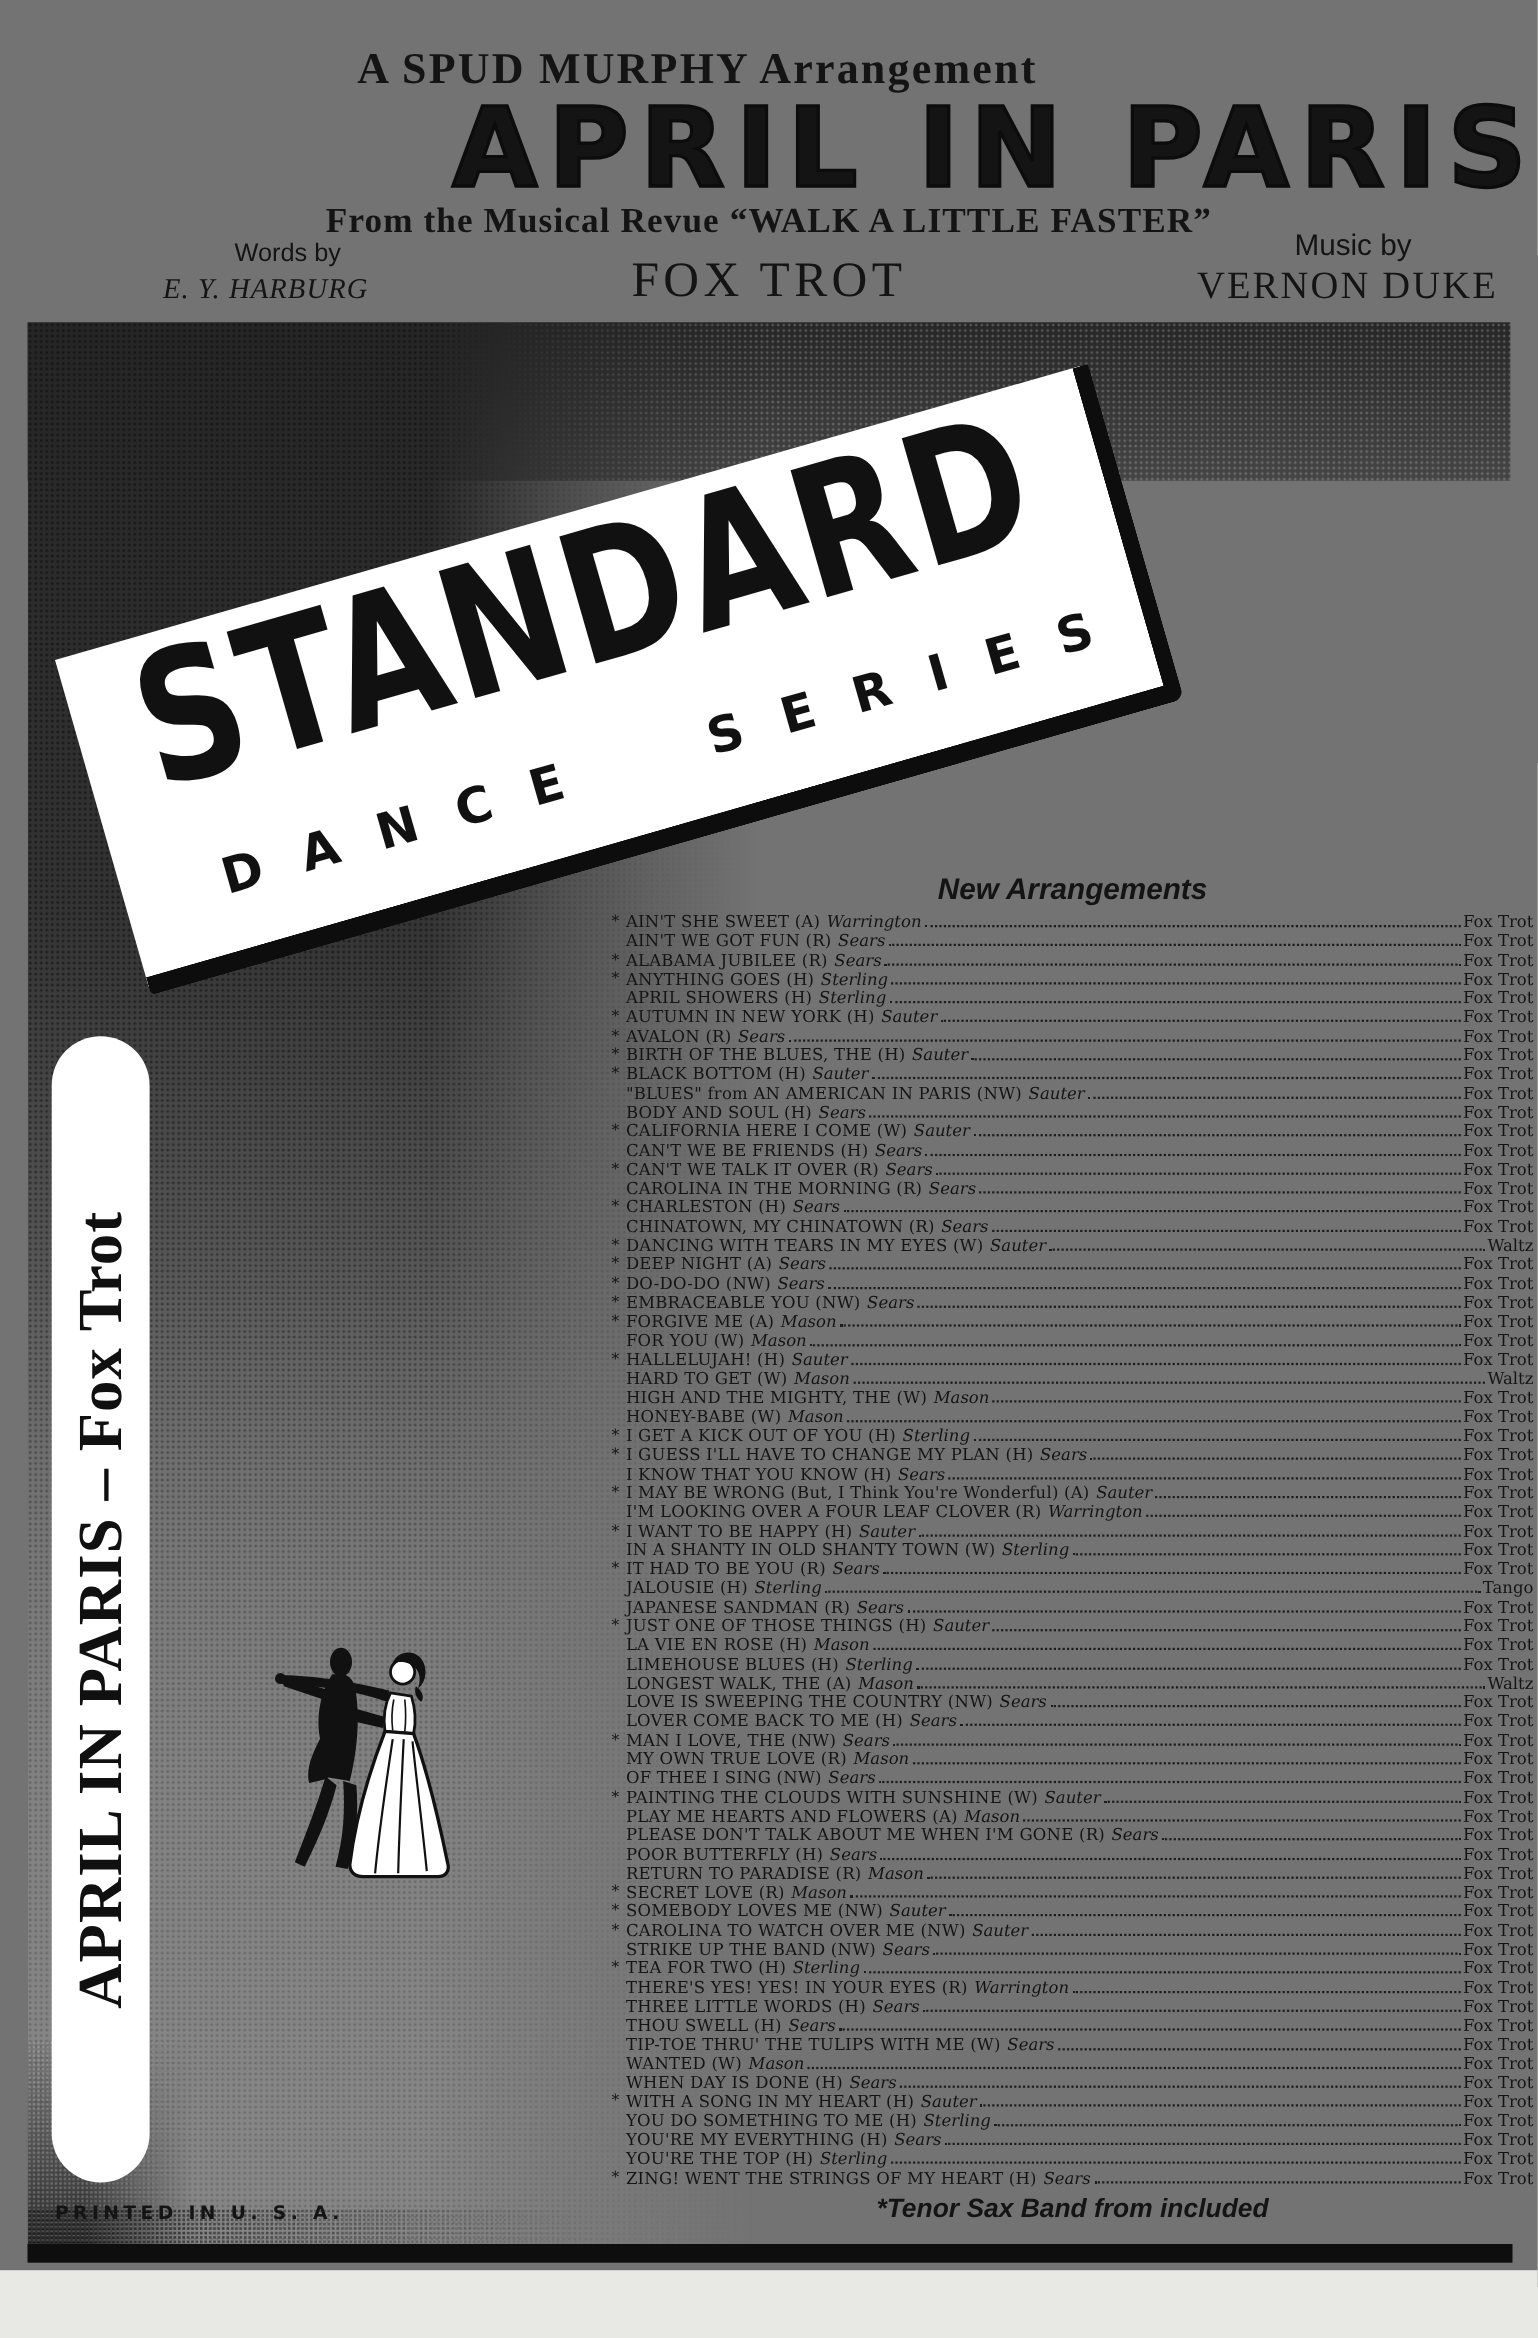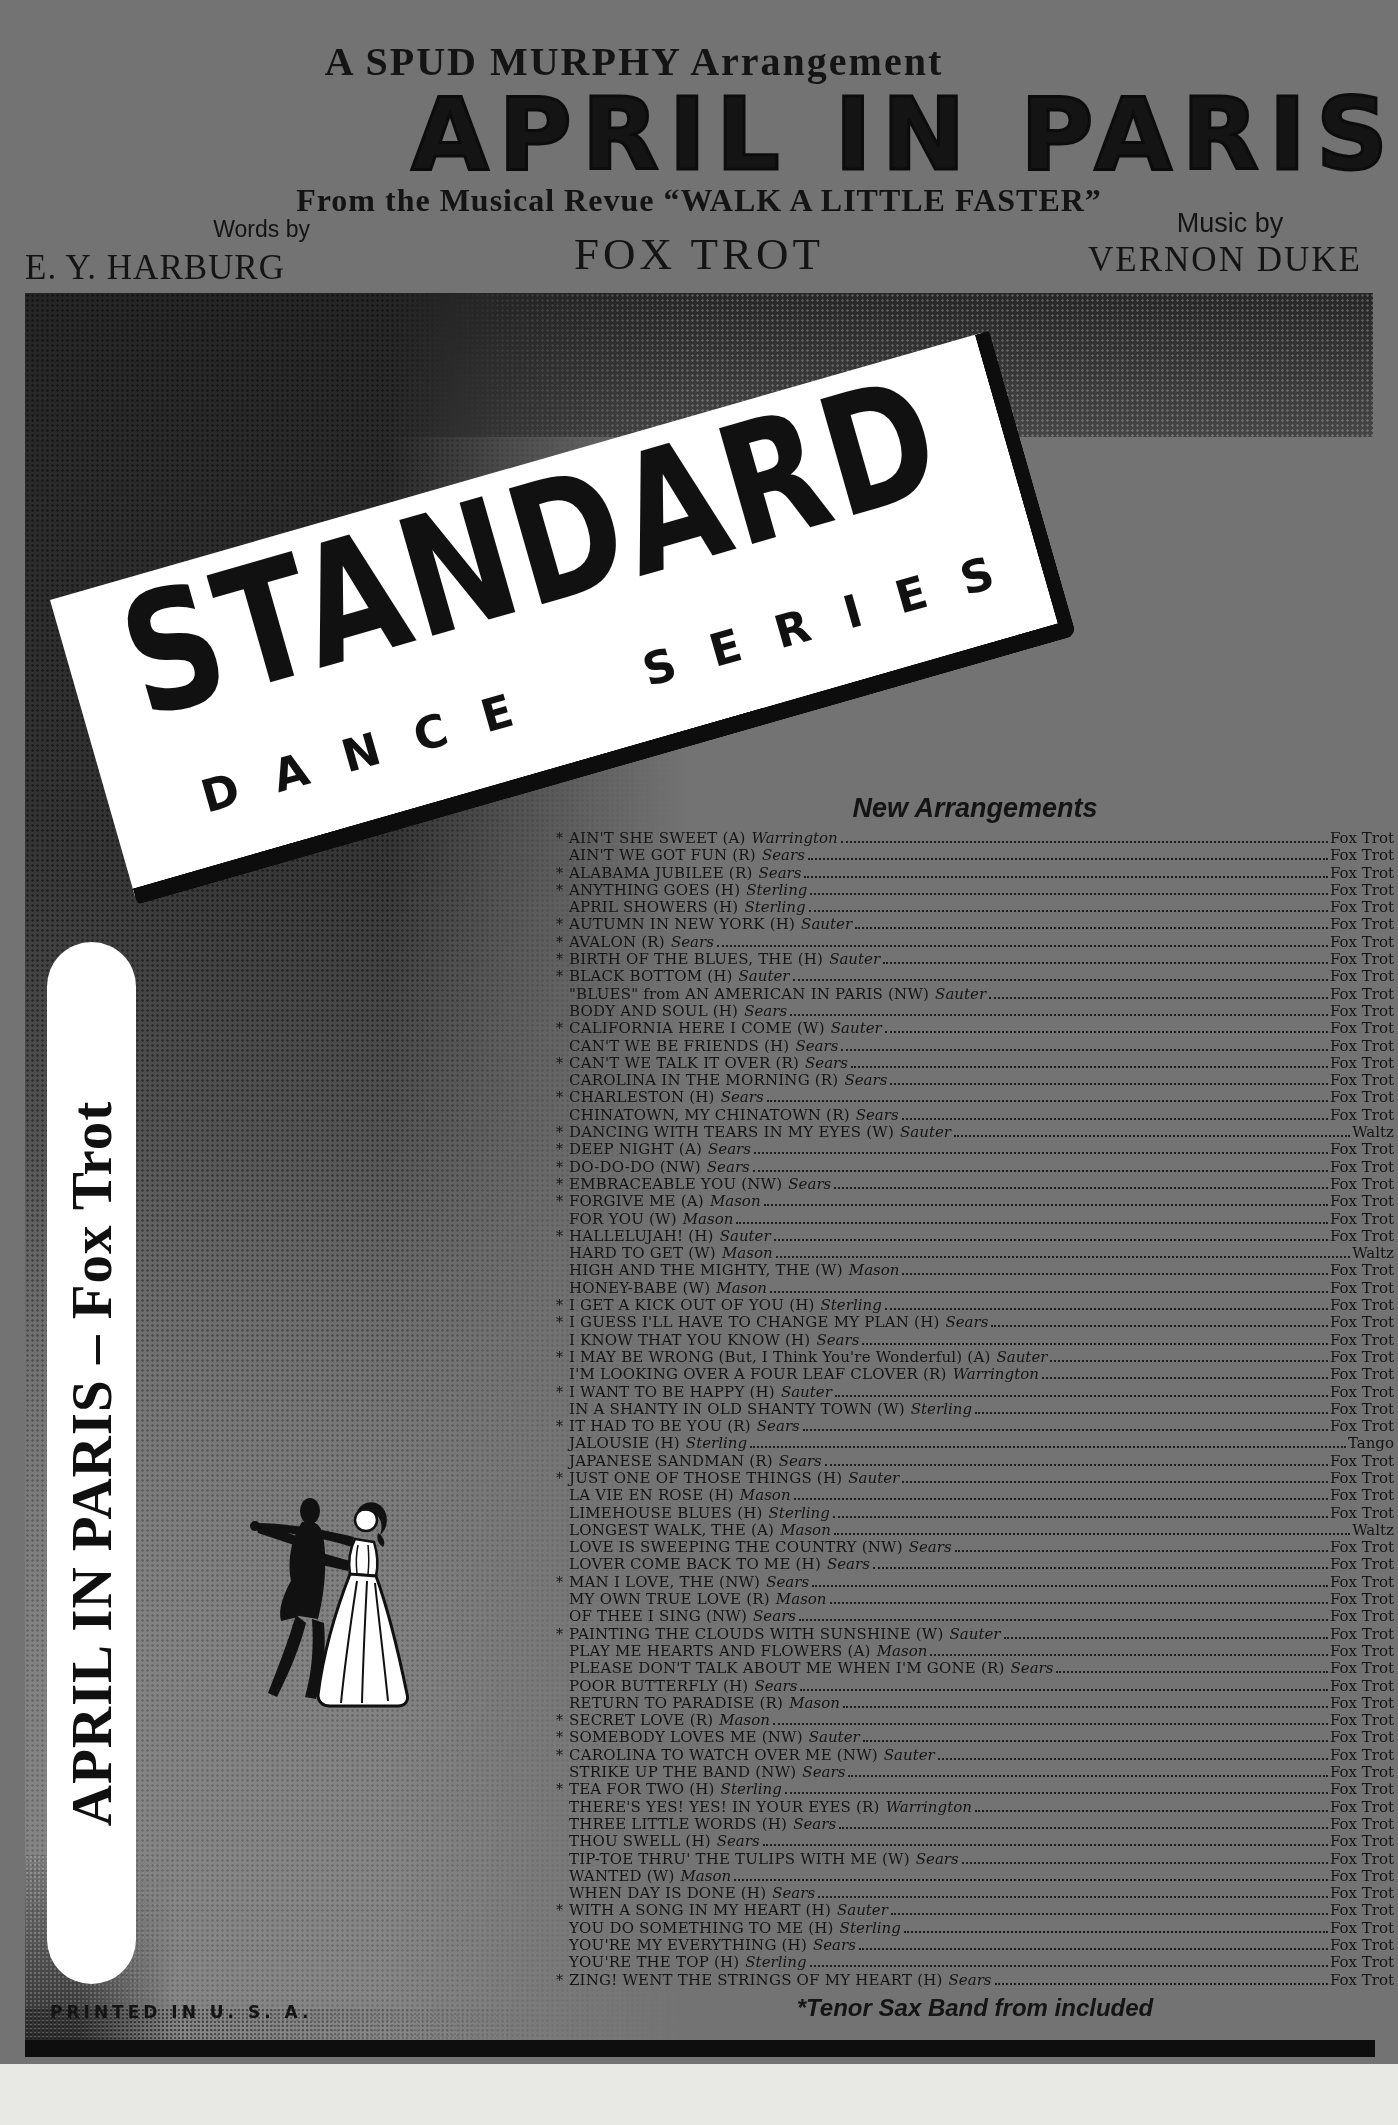--- a/index.html
+++ b/index.html
@@ -9,22 +9,22 @@
   
   .hdr-credit{position:absolute;left:0;top:38px;width:1268px;text-align:center;
     font-family:"Liberation Serif",serif;font-weight:bold;font-size:40px;letter-spacing:2px;}
   .hdr-title{position:absolute;left:0;top:76px;width:1398px;text-align:right;
     font-family:"DejaVu Sans",sans-serif;font-weight:bold;font-size:100px;letter-spacing:10px;
     -webkit-text-stroke:3px #0c0c0c;}
   .hdr-sub{position:absolute;left:0;top:182px;width:1398px;text-align:center;
     font-family:"Liberation Serif",serif;font-weight:bold;font-size:32px;letter-spacing:1px;}
   .hdr-wordsby{position:absolute;left:40px;top:216px;width:270px;text-align:right;
     font-family:"Liberation Sans",sans-serif;font-size:23px;}
-  .hdr-lyricist{position:absolute;left:25px;top:248px;width:310px;text-align:left;
-    font-family:"Liberation Serif",serif;font-size:35px;letter-spacing:1px;}
+  .hdr-lyricist{position:absolute;left:25px;top:248px;width:310px;text-align:right;
+    font-family:"Liberation Serif",serif;font-size:26px;letter-spacing:1px;font-style:italic;}
   .hdr-foxtrot{position:absolute;left:0;top:228px;width:1398px;text-align:center;
     font-family:"Liberation Serif",serif;font-size:45px;letter-spacing:4px;}
   .hdr-musicby{position:absolute;left:1090px;top:208px;width:280px;text-align:center;
     font-family:"Liberation Sans",sans-serif;font-size:27px;}
   .hdr-composer{position:absolute;left:1060px;top:240px;width:330px;text-align:center;
     font-family:"Liberation Serif",serif;font-size:35px;letter-spacing:2px;}
 
   
   .dark-top{position:absolute;left:25px;top:293px;width:1348px;height:144px;z-index:1;
     background-image:radial-gradient(circle,rgba(255,255,255,.22) 0 1px,transparent 1.5px),

